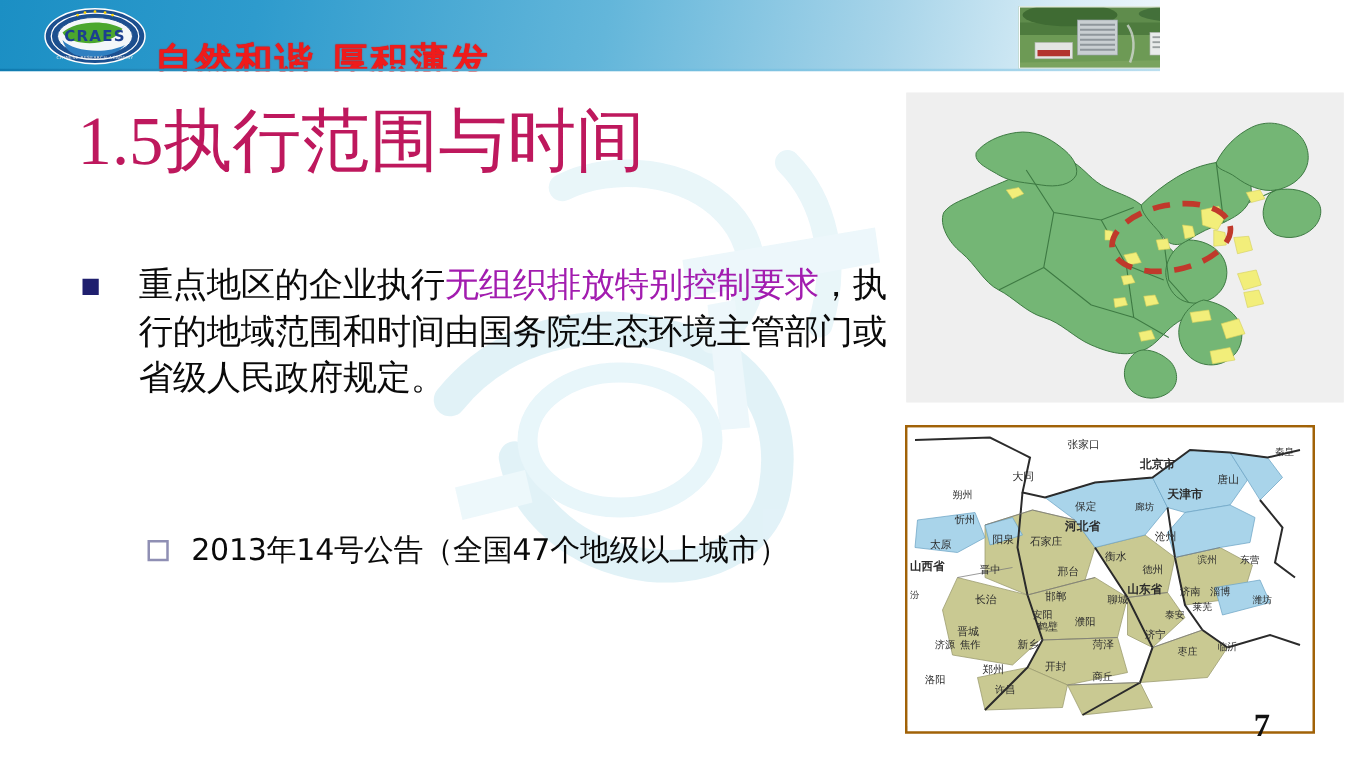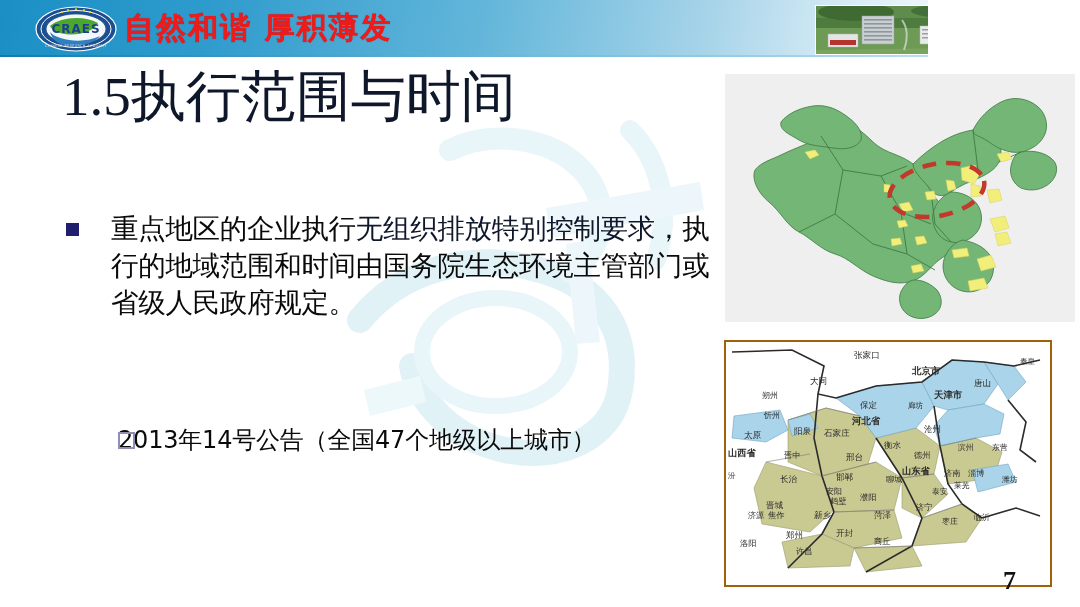--- a/index.html
+++ b/index.html
@@ -19,21 +19,21 @@
   }
   .header-bottomline{
     position:absolute;left:0;top:55px;width:1080px;height:2px;
     background:linear-gradient(90deg,#0f7bb0,#6fbcde,#d9ecf6);
   }
   .logo{
     position:absolute;left:34px;top:6px;width:84px;height:46px;
   }
   .logo svg{display:block;}
   .header-slogan{
-    position:absolute;left:124px;top:8px;
+    position:absolute;left:124px;top:29px;
     font-size:30px;font-weight:bold;color:#ef1b1b;
     letter-spacing:2px;
     font-family:"DejaVu Sans","Liberation Sans",sans-serif;
     text-shadow:0 0 1px #d10000;
     white-space:nowrap;
   }
   .header-photo{
     position:absolute;left:815px;top:5px;width:258px;height:48px;
     border:1px solid #ffffff;
     background:#5c8a4a;
@@ -42,42 +42,42 @@
   .header-photo svg{display:block;}
 
   
   .watermark{
     position:absolute;left:300px;top:90px;width:460px;height:420px;
     pointer-events:none;opacity:.55;
   }
 
   
   .slide-title{
-    position:absolute;left:62px;top:66px;
-    font-size:55px;line-height:62px;color:#0f172a;
+    position:absolute;left:62px;top:82px;
+    font-size:55px;line-height:62px;color:#be185d;
     font-family:"Liberation Serif","DejaVu Serif",serif;
     letter-spacing:0px;white-space:nowrap;
   }
 
   
   .bullets{position:absolute;left:63px;top:166px;width:660px;}
   .bullet{position:relative;padding-left:48px;margin-bottom:18px;}
   .bullet .marker{
     position:absolute;left:3px;top:13px;width:13px;height:13px;
     background:#1f1f6e;
   }
   .bullet .btext{
     font-size:27.5px;line-height:37px;color:#0a0a0a;
     font-family:"DejaVu Sans","Liberation Sans",sans-serif;
     letter-spacing:-0.3px;
   }
-  .red{color:#0f172a;}
+  .red{color:#a21caf;}
 
   .subbullets{position:absolute;left:118px;top:423px;width:615px;}
-  .sub{position:relative;margin-bottom:4px;}
+  .sub{position:relative;padding-left:35px;margin-bottom:4px;}
   .sub .smarker{
     position:absolute;left:0px;top:9px;width:13px;height:13px;
     border:2px solid #8f8fb4;background:transparent;
   }
   .sub .stext{
     font-size:24px;line-height:34px;color:#0a0a0a;
     font-family:"DejaVu Sans","Liberation Sans",sans-serif;
     letter-spacing:-0.2px;white-space:nowrap;
   }
 

